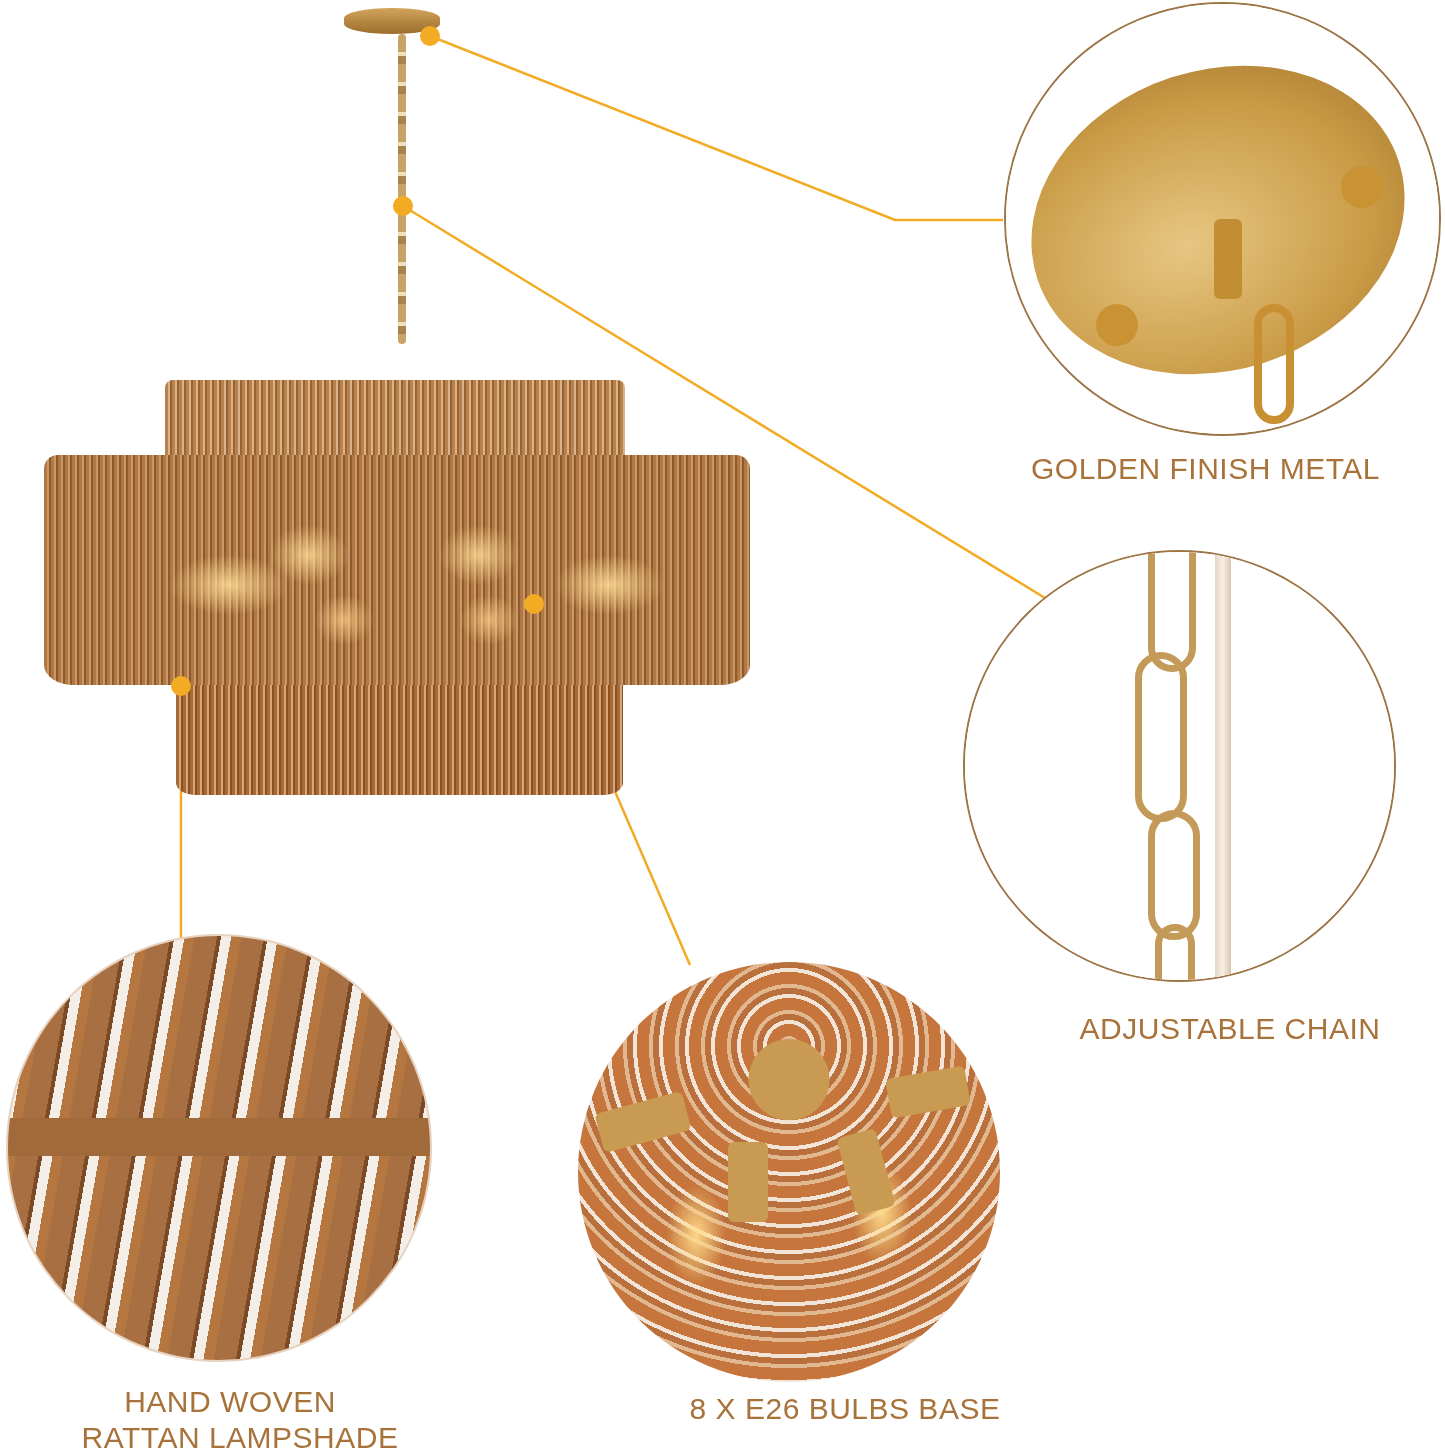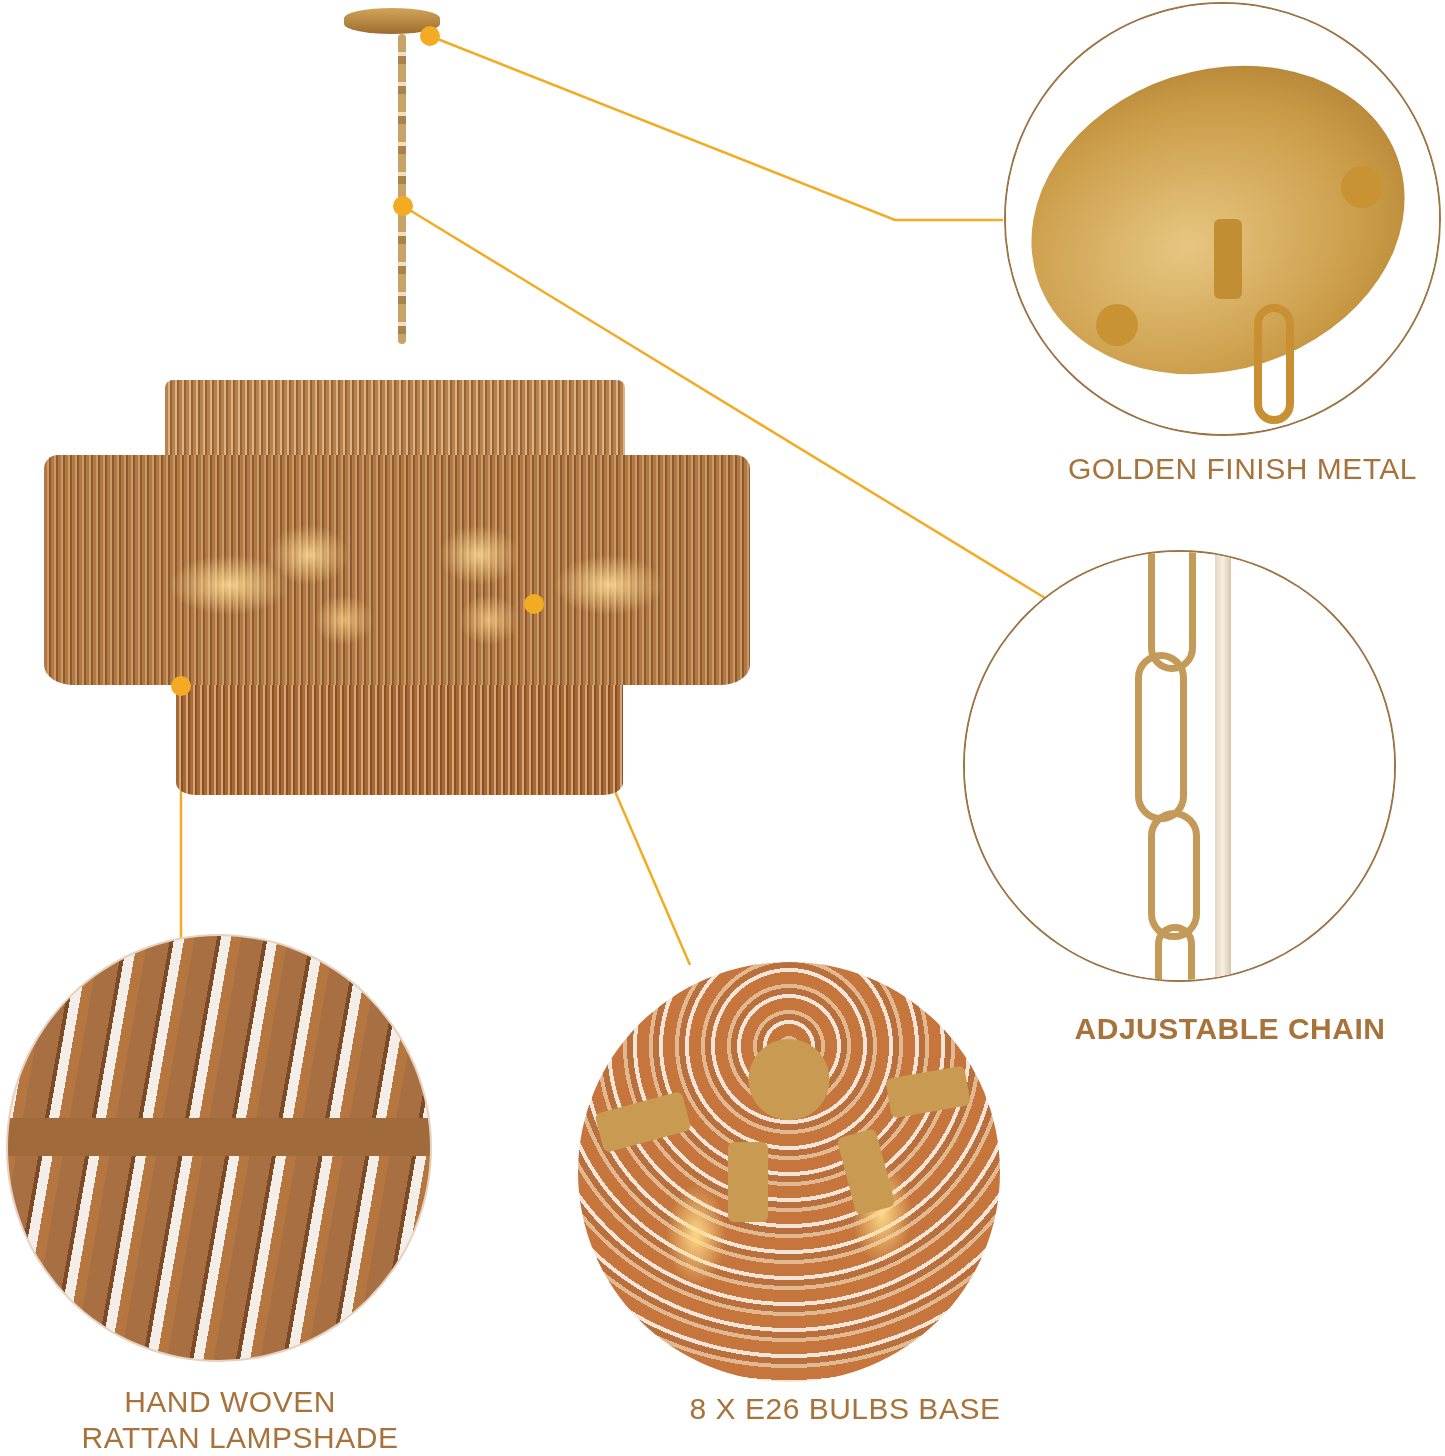--- a/index.html
+++ b/index.html
@@ -65,31 +65,31 @@
   <div class="ring" style="left:1004px;top:2px;width:437px;height:434px"></div>
   <div class="circle" style="left:1006px;top:4px;width:433px;height:430px;background:#ffffff;">
     <div style="position:absolute;left:22px;top:66px;width:380px;height:300px;border-radius:50%;
                 transform:rotate(-18deg);
                 background:radial-gradient(ellipse at 40% 55%,#e7c682,#c99a45 60%,#9a6d26);"></div>
     <div style="position:absolute;left:335px;top:162px;width:42px;height:42px;border-radius:50%;background:#c99232;"></div>
     <div style="position:absolute;left:90px;top:300px;width:42px;height:42px;border-radius:50%;background:#c99232;"></div>
     <div style="position:absolute;left:208px;top:215px;width:28px;height:80px;border-radius:6px;background:#c18e34;"></div>
     <div style="position:absolute;left:248px;top:300px;width:40px;height:120px;border:8px solid #c89033;border-radius:20px;box-sizing:border-box;"></div>
   </div>
-  <div class="label" style="left:1040px;top:452px;width:405px;">GOLDEN FINISH METAL</div>
+  <div class="label" style="left:1003px;top:452px;width:405px;">GOLDEN FINISH METAL</div>
 
   <div class="ring" style="left:963px;top:550px;width:433px;height:432px"></div>
   <div class="circle" style="left:965px;top:552px;width:429px;height:428px;background:#ffffff;">
     <div style="position:absolute;left:250px;top:0;width:16px;height:428px;background:linear-gradient(90deg,#e5d6c2,#f6efe5,#d8c5ac);"></div>
     <div style="position:absolute;left:183px;top:-30px;width:48px;height:150px;border:7px solid #c49a58;border-radius:24px;box-sizing:border-box;"></div>
     <div style="position:absolute;left:170px;top:100px;width:52px;height:170px;border:7px solid #c49a58;border-radius:26px;box-sizing:border-box;"></div>
     <div style="position:absolute;left:183px;top:258px;width:52px;height:130px;border:7px solid #c49a58;border-radius:26px;box-sizing:border-box;"></div>
     <div style="position:absolute;left:190px;top:372px;width:40px;height:100px;border:7px solid #c49a58;border-radius:20px;box-sizing:border-box;"></div>
   </div>
-  <div class="label" style="left:1050px;top:1012px;width:360px;font-weight:bold;">ADJUSTABLE CHAIN</div>
+  <div class="label" style="left:1050px;top:1012px;width:360px;">ADJUSTABLE CHAIN</div>
 
   <div class="circle" style="left:6px;top:934px;width:426px;height:428px;border:2px solid #e6d2bf;box-sizing:border-box;
        background:
          linear-gradient(180deg,transparent 0 43%,#a06a3b 43% 52%,transparent 52%),
          repeating-linear-gradient(100deg,#a86f42 0 22px,#7d4a26 22px 26px,#f4eee8 26px 36px,#b5773f 36px 46px);"></div>
   <div class="label" style="left:40px;top:1421px;width:400px;">RATTAN LAMPSHADE</div>
   <div class="label" style="left:40px;top:1385px;width:380px;">HAND WOVEN</div>
 
   <div class="circle" style="left:578px;top:962px;width:422px;height:420px;
        background:

